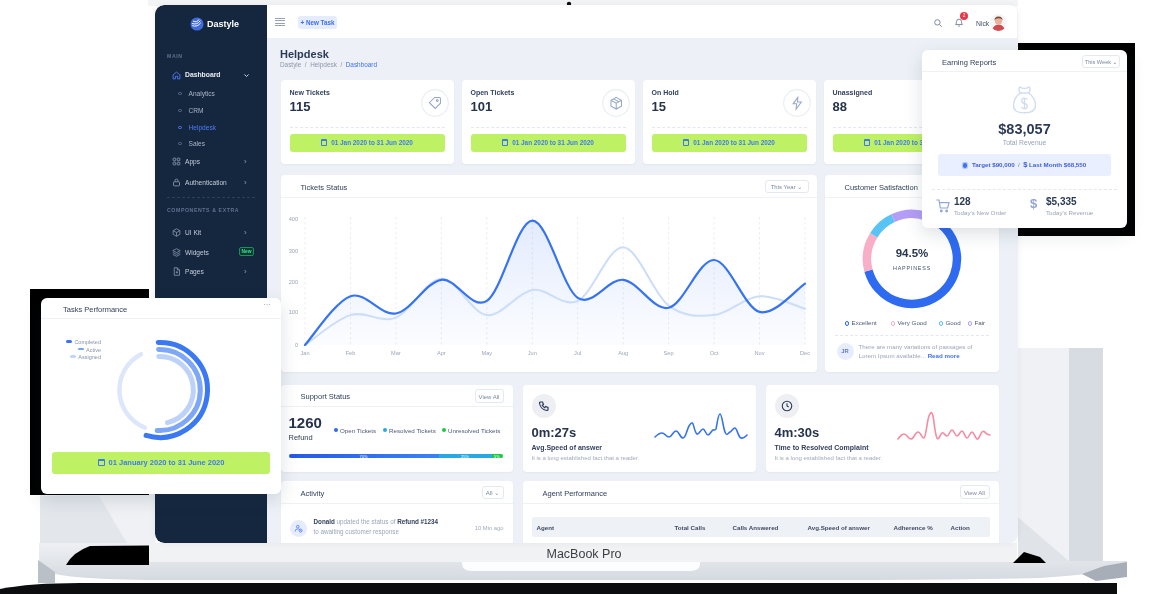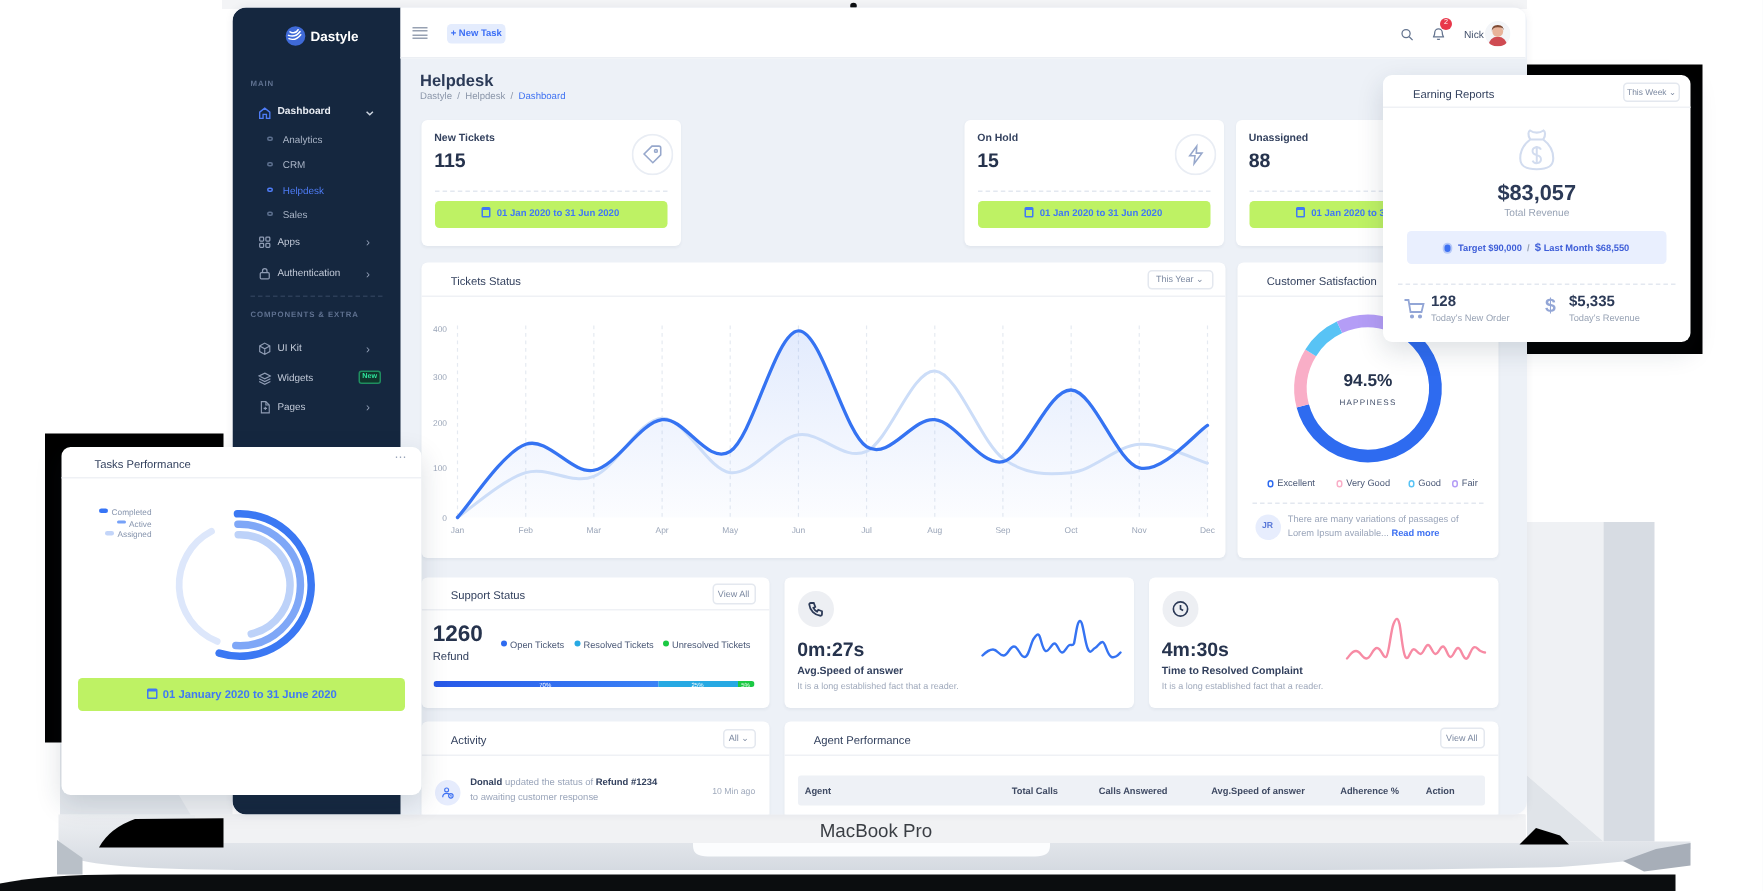--- a/index.html
+++ b/index.html
@@ -189,20 +189,32 @@
   <div class="abs" style="left:125px; top:56px; font-size:6.4px; color:#8b96a9;">Dastyle &nbsp;/&nbsp; Helpdesk &nbsp;/&nbsp; <span style="color:#3e71f2;">Dashboard</span></div>
 
   <div class="card statc" style="left:125.5px;">
     <div class="st">New Tickets</div>
         <div class="sn">115</div>
     <svg class="sic" viewBox="0 0 24 24">
           <circle cx="12" cy="12" r="11.4" fill="#fff" stroke="#e9edf4" stroke-width="1"></circle>
           <g transform="translate(6.2,6.2) scale(0.5)" fill="none" stroke="#97a8cc" stroke-width="1.8">
             <path d="M11,2 H19 a2,2 0 0 1 2,2 V12 L12,21 L2,11 Z" transform="rotate(0 12 12)"></path>
             <circle cx="15.5" cy="7.5" r="1.6"></circle>
+          </g>
+        </svg>
+    <div class="dotted sdot"></div>
+    <div class="datebtn"><span class="cal"></span>01 Jan 2020 to 31 Jun 2020</div>
+  </div>
+  <div class="card statc" style="left:306.5px;">
+    <div class="st">Open Tickets</div>
+        <div class="sn">101</div>
+    <svg class="sic" viewBox="0 0 24 24">
+          <circle cx="12" cy="12" r="11.4" fill="#fff" stroke="#e9edf4" stroke-width="1"></circle>
+          <g transform="translate(6.2,6.2) scale(0.5)" fill="none" stroke="#97a8cc" stroke-width="1.8">
+            <path d="M12,2 L21,7 V17 L12,22 L3,17 V7 Z M3,7 L12,12 L21,7 M12,12 V22 M7.5,4.5 L16.5,9.5"></path>
           </g>
         </svg>
     <div class="dotted sdot"></div>
     <div class="datebtn"><span class="cal"></span>01 Jan 2020 to 31 Jun 2020</div>
   </div>
   <div class="card statc" style="left:487.5px;">
     <div class="st">On Hold</div>
         <div class="sn">15</div>
     <svg class="sic" viewBox="0 0 24 24">
           <circle cx="12" cy="12" r="11.4" fill="#fff" stroke="#e9edf4" stroke-width="1"></circle>
@@ -357,21 +369,21 @@
           <path d="M3,20 Q3,13 10,13 Q13,13 15,14.5"></path>
           <circle cx="17.5" cy="17.5" r="4"></circle>
           <path d="M17.5,15.5 V17.5 L19,18.5"></path>
         </svg>
     <div class="abs" style="left:33px; top:36px; width:130px; font-size:6.3px; color:#9aa5ba; line-height:10px;"><span style="color:#33415e; font-weight:bold;">Donald</span> updated the status of <span style="color:#33415e; font-weight:bold;">Refund #1234</span> to awaiting customer response</div>
     <div class="abs" style="left:171px; top:44px; width:52px; font-size:5.8px; color:#a0aabc; text-align:right;">10 Min ago</div>
   </div>
 </div>
 
 <div class="blackrect" style="left:30px; top:289px; width:119px; height:206px;"></div>
-<div id="taskscard" class="card" style="left:41px; top:298px; width:240px; height:232px; border-radius:6px; box-shadow:0 6px 18px rgba(30,45,70,.15);">
+<div id="taskscard" class="card" style="left:41px; top:298px; width:240px; height:196px; border-radius:6px; box-shadow:0 6px 18px rgba(30,45,70,.15);">
   <div class="cardhead" style="height:21px;"></div>
   <div class="ctitle" style="left:11px; top:7px;">Tasks Performance</div>
   <div class="abs" style="left:219px; top:3px; width:14px; height:12px; border-radius:3px; color:#9aa5ba; font-size:8px; text-align:center; line-height:8px;">⋯</div>
   <div class="abs tleg" style="left:0px; top:41px; width:60px;"><span class="tld" style="background:#3775f6;"></span>Completed</div>
   <div class="abs tleg" style="left:0px; top:48.5px; width:60px;"><span class="tld" style="background:#76a1f8;"></span>Active</div>
   <div class="abs tleg" style="left:0px; top:56px; width:60px;"><span class="tld" style="background:#c3d5f9;"></span>Assigned</div>
   <svg class="abs" style="left:0; top:0;" width="240" height="150" viewBox="0 0 240 150">
     <g fill="none" stroke-linecap="round">
       <path d="M103.8,129.6 A40.5,40.5 0 0 1 100.0,56.2" stroke="#dde7fb" stroke-width="4.5"></path>
       <path d="M117.3,44.5 A47.5,47.5 0 1 1 105.1,137.4" stroke="#3b78f3" stroke-width="5"></path>

